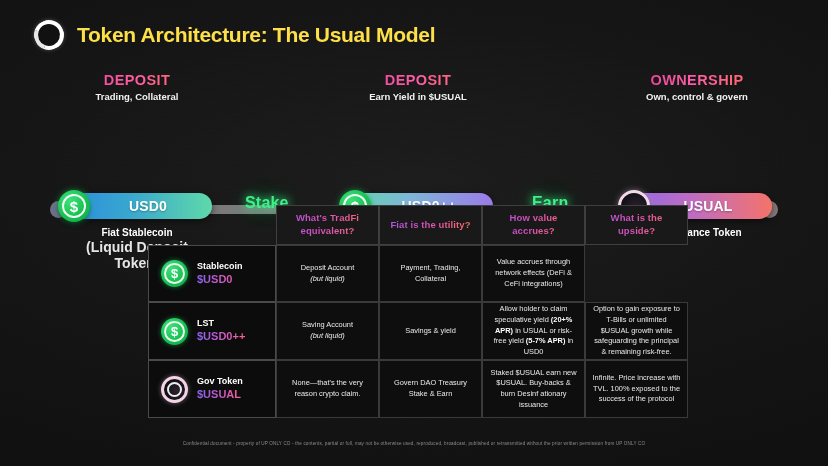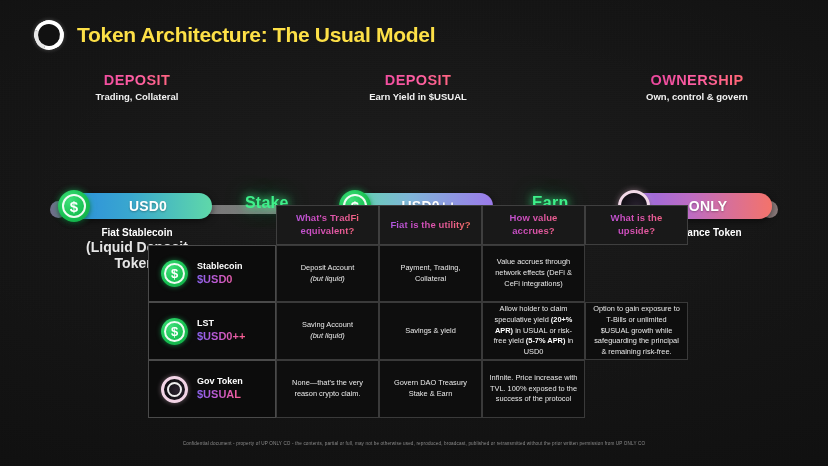--- a/index.html
+++ b/index.html
@@ -228,21 +228,21 @@
   <div class="connector-label stake">Stake</div>
   <div class="connector-label earn">Earn</div>
 
   <div class="pill usd0">
     <div class="pill-label">USD0</div>
   </div>
   <div class="pill usd0pp">
     <div class="pill-label">USD0++</div>
   </div>
   <div class="pill usual">
-    <div class="pill-label">ONLY</div>
+    <div class="pill-label">USUAL</div>
   </div>
 
   <div class="coin c1">
     <div class="coin-usd">
         <span>$</span>
       </div>
   </div>
   <div class="coin c2">
     <div class="coin-usd">
         <span>$</span>
@@ -334,17 +334,18 @@
       <div class="rl-icon">
         <div class="coin-sm usual"></div>
       </div>
       <div class="rl-text">
         <div class="rl-kind">Gov Token</div>
         <div class="rl-ticker">$USUAL</div>
       </div>
     </div>
     <div class="cell c-w">None—that's the very reason crypto claim.</div>
     <div class="cell c-w">Govern DAO Treasury Stake &amp; Earn</div>
+    <div class="cell c-w">Staked $USUAL earn new $USUAL. Buy-backs &amp; burn Desinf ationary issuance</div>
     <div class="cell c-w">Infinite. Price increase with TVL. 100% exposed to the success of the protocol</div>
   </div>
 </div>
 
 <div class="footer">Confidential document - property of UP ONLY CO - the contents, partial or full, may not be otherwise used, reproduced, broadcast, published or retransmitted without the prior written permission from UP ONLY CO</div>
 
 </body></html>

